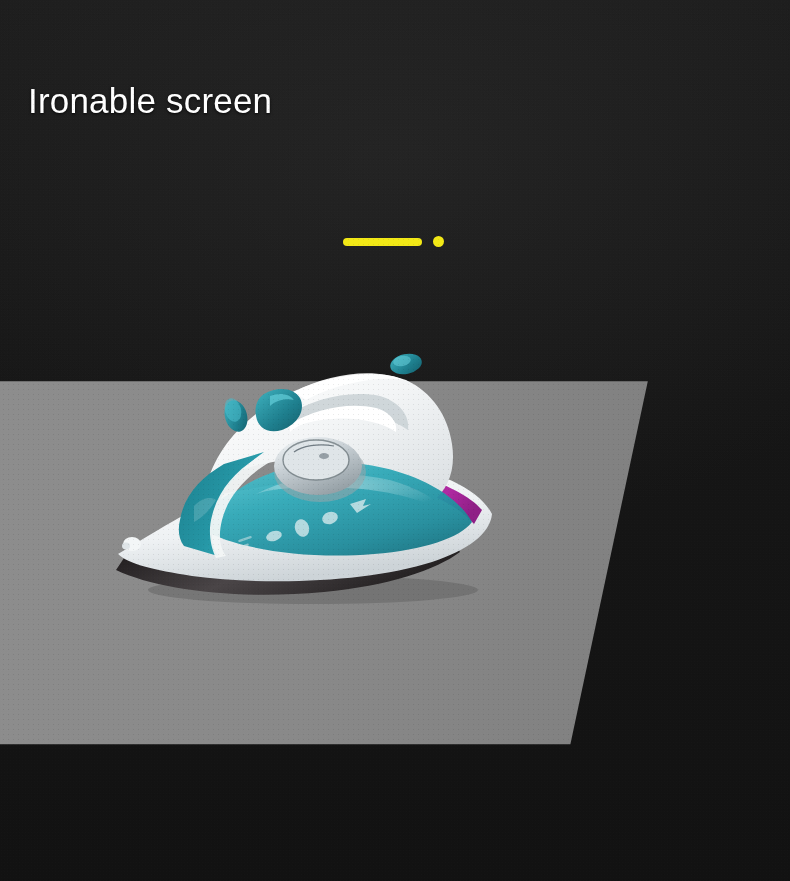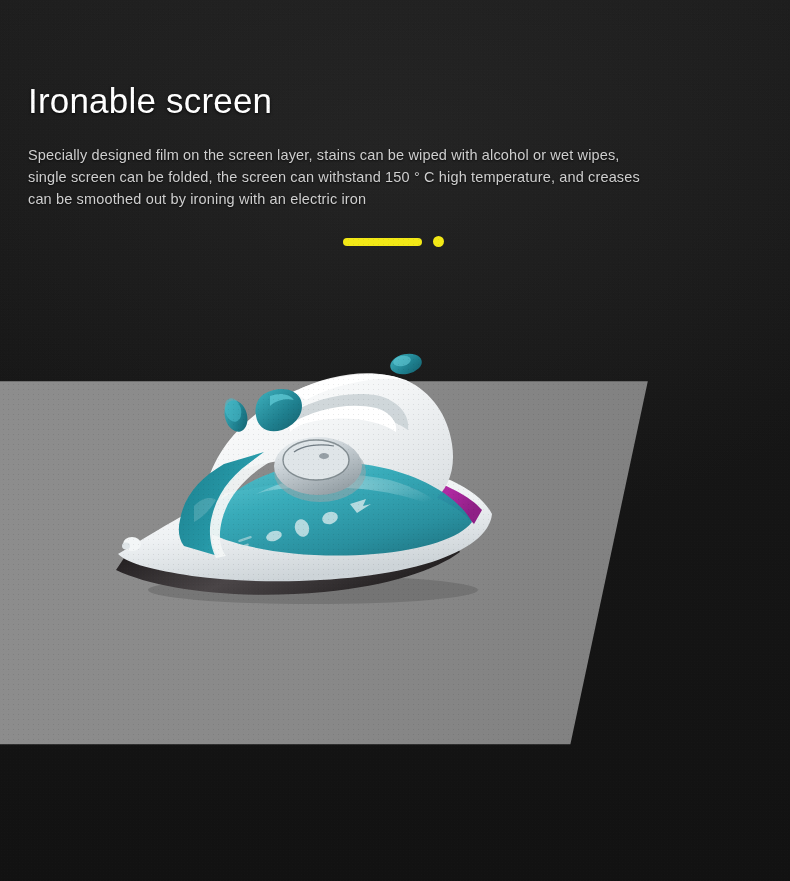--- a/index.html
+++ b/index.html
@@ -141,21 +141,20 @@
 </style>
 </head>
 <body>
 
 <div id="page">
 
   <div class="bg-vignette"></div>
 
   <h1 class="headline">Ironable screen</h1>
 
-  <p class="intro">Specially designed film on the screen layer, stains can be wiped with alcohol or wet wipes, single screen can be folded, the screen can withstand 150 ° C high temperature, and creases can be smoothed out by ironing with an electric iron</p>
 
   <div class="divider">
     <span class="divider-bar"></span>
     <span class="divider-dot"></span>
   </div>
 
   <div class="photo-band">
     <div class="photo-plate"></div>
 
     <div class="iron-wrap">

